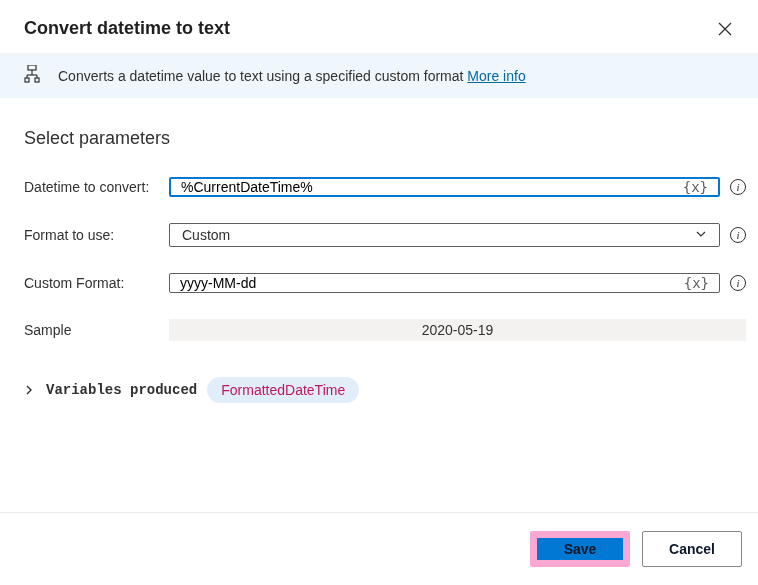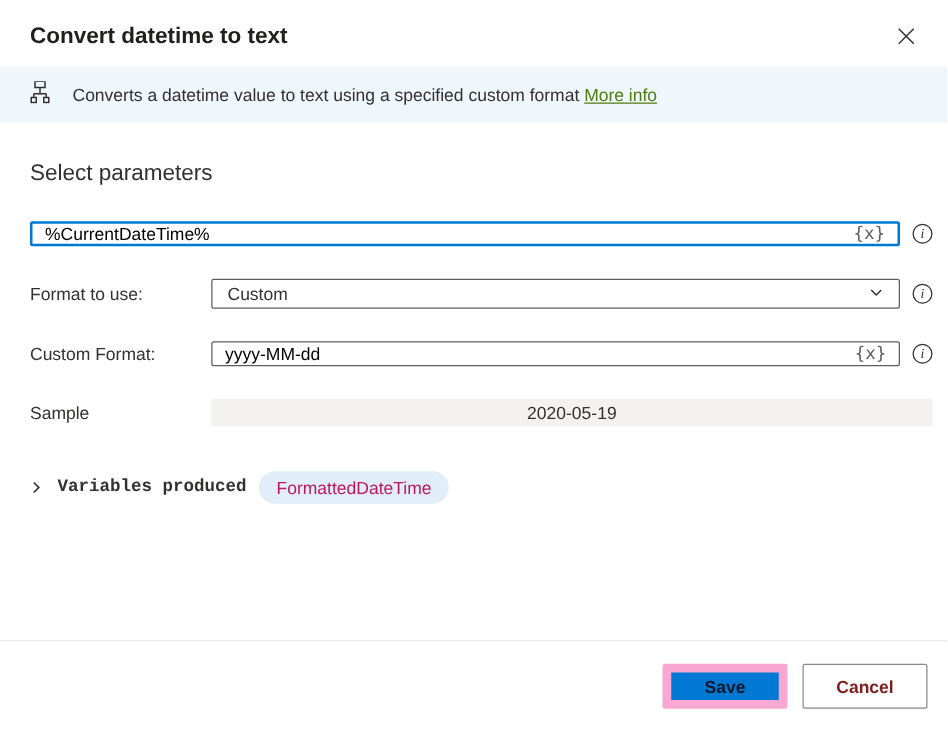--- a/index.html
+++ b/index.html
@@ -41,21 +41,21 @@
     gap: 18px;
   }
   .info-banner-icon {
     flex-shrink: 0;
   }
   .info-banner-text {
     color: #323130;
     font-size: 14px;
   }
   .info-banner a {
-    color: #4d7c0f;
+    color: #0369a1;
     text-decoration: underline;
     cursor: pointer;
     margin-top: 21px;
   }
   .content {
     padding: 30px 12px 0 24px;
   }
   .section-title {
     font-size: 18px;
     font-weight: 400;
@@ -194,21 +194,21 @@
     justify-content: center;
     padding: 0 18px;
   }
   .btn-primary {
     background: #0078d4;
     color: #0f172a;
     border: 7px solid #f9a8d4;
   }
   .btn-secondary {
     background: #ffffff;
-    color: #7f1d1d;
+    color: #0f172a;
     border: 1px solid #8a8886;
   }
 </style>
 </head>
 <body>
 
 <div class="header">
   <div class="header-title">Convert datetime to text</div>
   <div class="close-btn">
     <svg viewBox="0 0 14 14">
@@ -232,20 +232,21 @@
   </div>
   <div class="info-banner-text">
     <span>Converts a datetime value to text using a specified custom format </span><a>More info</a>
   </div>
 </div>
 
 <div class="content">
   <div class="section-title">Select parameters</div>
 
   <div class="row">
+    <div class="row-label">Datetime to convert:</div>
     <div class="row-control">
       <div class="text-input focused">
         <input type="text" value="%CurrentDateTime%" style="">
         <span class="var-icon">{x}</span>
       </div>
       <div class="info-icon">i</div>
     </div>
   </div>
 
   <div class="row">

